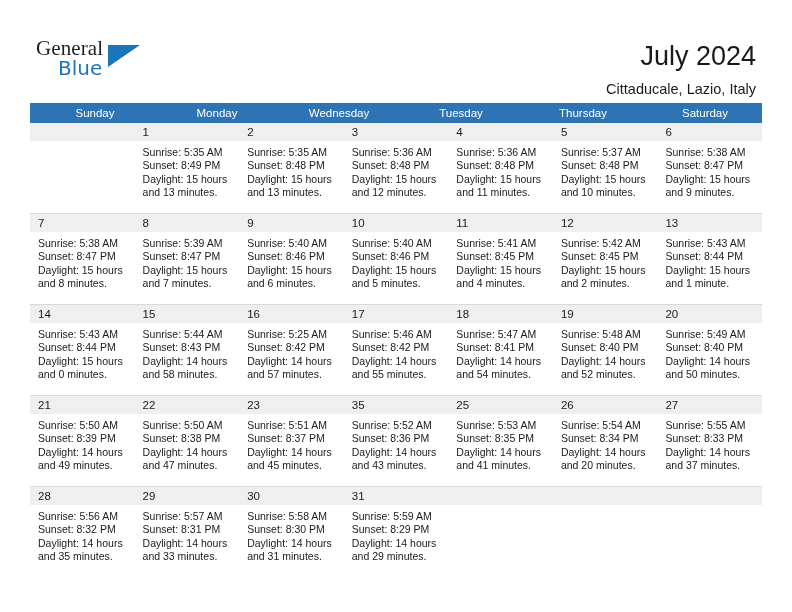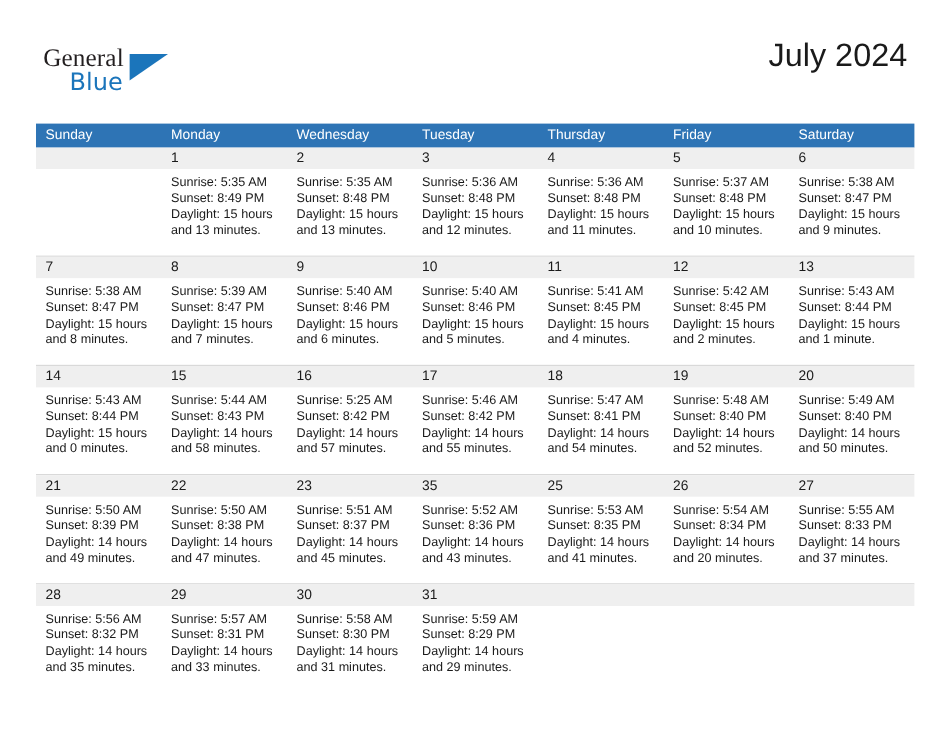--- a/index.html
+++ b/index.html
@@ -59,21 +59,21 @@
     top: 9px;
     width: 0;
     height: 0;
     border-left: 32px solid #1b75bb;
     border-bottom: 22px solid transparent;
   }
 
   .title-block {
     position: absolute;
     right: 36px;
-    top: 30px;
+    top: 40px;
     text-align: right;
   }
   .cal-title {
     font-size: 27px;
     color: #1a1a1a;
     font-weight: normal;
     line-height: 32px;
     white-space: nowrap;
   }
   .cal-subtitle {
@@ -98,20 +98,21 @@
     height: 20px;
   }
   .dow {
     flex: 1 1 0;
     color: #ffffff;
     font-size: 11.5px;
     line-height: 20px;
     padding-left: 8px;
     box-sizing: border-box;
     white-space: nowrap;
+    text-align: center;
   }
   .week {
     width: 100%;
     border-top: 1px solid #2e74b5;
   }
   .week:first-of-type {
     border-top: none;
   }
   .week.sep {
     border-top: 1px solid #d9d9d9;
@@ -157,33 +158,33 @@
   <div class="header">
 
     <div class="brand">
       <span class="brand-general">General</span>
       <span class="brand-triangle"></span>
       <span class="brand-blue">Blue</span>
     </div>
 
     <div class="title-block">
       <div class="cal-title">July 2024</div>
+      <div class="cal-subtitle">Cittaducale, Lazio, Italy</div>
     </div>
 
   </div>
 
   <div class="calendar">
 
     <div class="dow-row">
       <div class="dow">Sunday</div>
       <div class="dow">Monday</div>
       <div class="dow">Wednesday</div>
       <div class="dow">Tuesday</div>
       <div class="dow">Thursday</div>
-      <div class="dow">Friday</div>
       <div class="dow">Saturday</div>
     </div>
 
     <div id="weeks-container">
         <div class="week">
           <div class="week-dates">
             <div class="daynum"></div>
             <div class="daynum">1</div>
             <div class="daynum">2</div>
             <div class="daynum">3</div>

